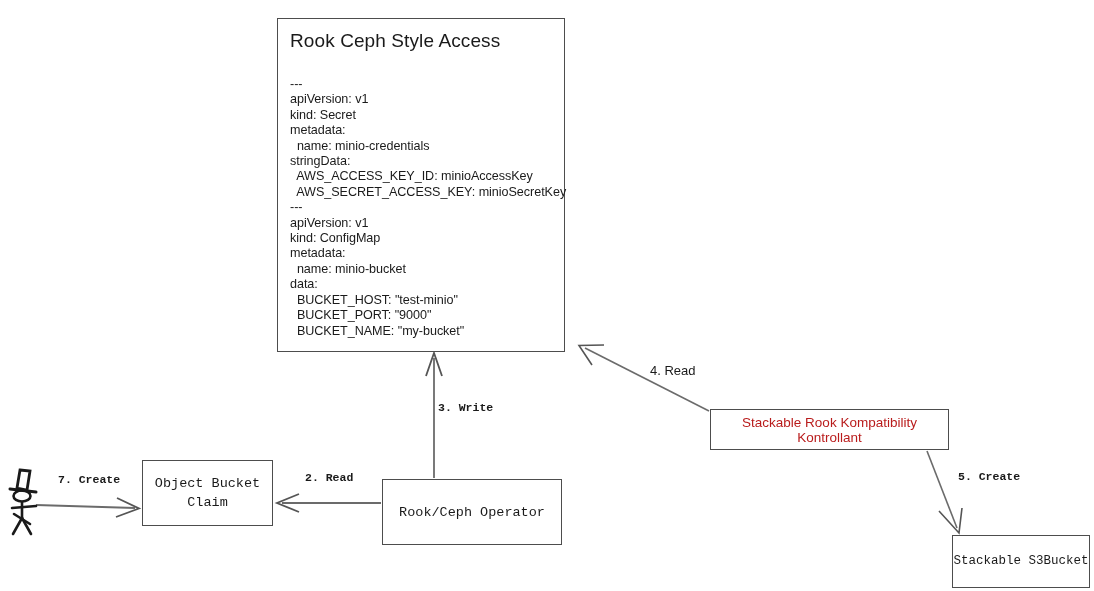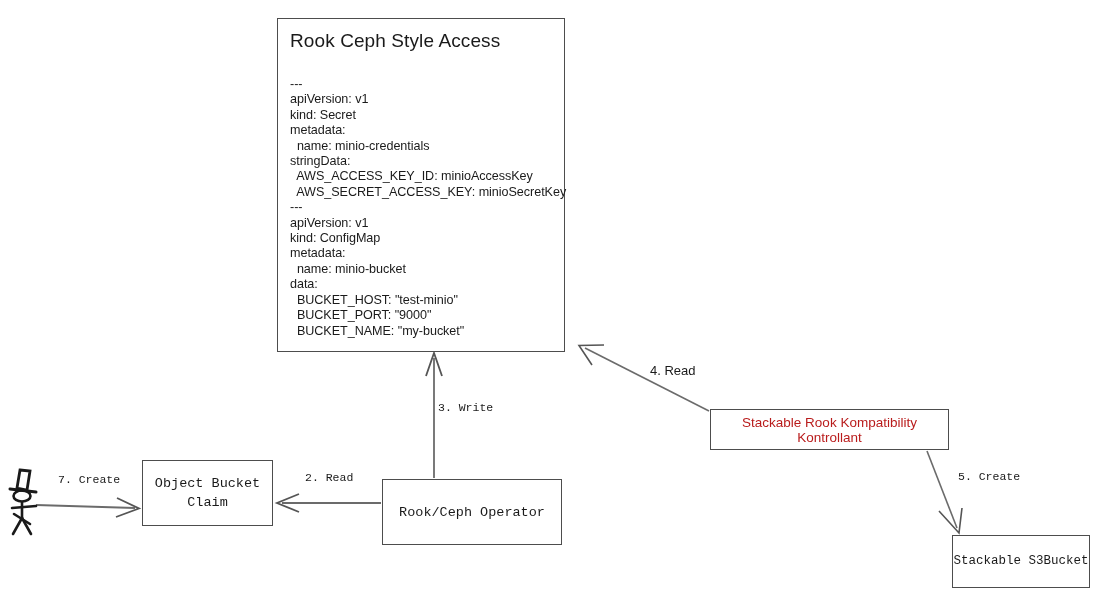--- a/index.html
+++ b/index.html
@@ -102,20 +102,21 @@
 
   
   .edge-label {
     position: absolute;
     color: #1a1a1a;
     white-space: nowrap;
   }
   .edge-label.mono {
     font-family: "Liberation Mono", "DejaVu Sans Mono", monospace;
     font-size: 11.5px;
+    font-weight: bold;
   }
   .edge-label.sans {
     font-family: "Liberation Sans", sans-serif;
     font-size: 13px;
     text-align: right;
   }
   #label-1 { left: 58px;  top: 473px; }
   #label-2 { left: 305px; top: 471px; }
   #label-3 { left: 438px; top: 401px; }
   #label-4 { left: 650px; top: 363px; }

